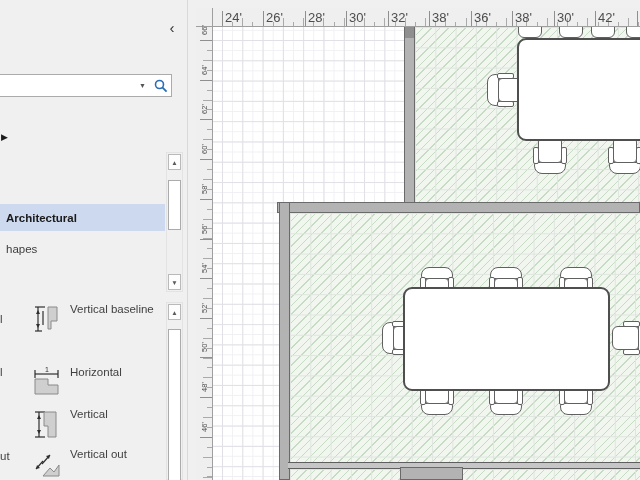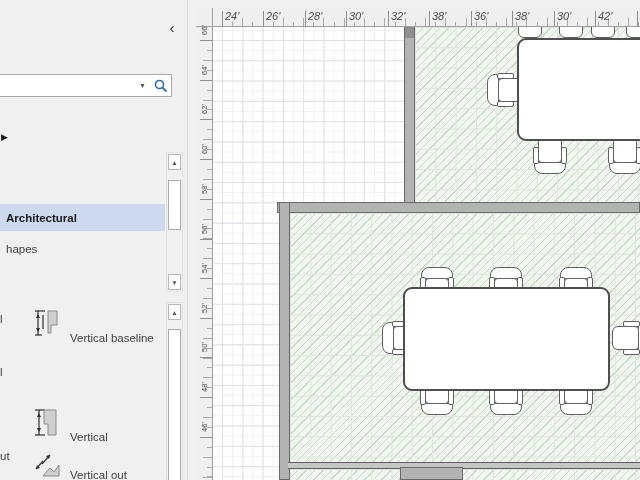--- a/index.html
+++ b/index.html
@@ -26,36 +26,36 @@
            display:flex; align-items:center; padding-left:6px; white-space:nowrap; overflow:hidden;}
   .stencil-item.sel { background:#cdd9ee; font-weight:bold; color:#1a1a1a; height:27px;}
   
   .scrollbar { position:absolute; left:166px; width:17px; background:#f0f0f0;
            border:1px solid #e3e3e3; }
   .sb-btn { position:absolute; left:1px; right:1px; height:16px; background:#fdfdfd;
            border:1px solid #b9b9b9; color:#5a5a5a; font-size:6.5px;
            display:flex; align-items:center; justify-content:center; }
   .sb-thumb { position:absolute; left:1px; right:1px; background:#ffffff; border:1px solid #ababab; }
   
-  .shape-item { position:absolute; left:33px; width:132px; display:flex; align-items:flex-end; gap:9px; }
+  .shape-item { position:absolute; left:33px; width:132px; display:flex; align-items:flex-start; gap:9px; }
   .shape-item .lbl { font-size:11.5px; color:#3f3f3f; line-height:1.15; }
   .frag { position:absolute; left:0; font-size:11.5px; color:#3f3f3f; }
   
   #ruler-corner { position:absolute; left:196px; top:8px; width:17px; height:19px;
            background:#efefef; border-bottom:1px solid #9f9f9f; border-right:1px solid #9f9f9f; }
   #top-ruler { position:absolute; left:213px; top:8px; width:427px; height:19px;
            background-color:#efefef; border-bottom:1px solid #9f9f9f;
            background-image:
              repeating-linear-gradient(to right,#aaaaaa 0 1px,transparent 1px 10.15px),
              repeating-linear-gradient(to right,#aaaaaa 0 1px,transparent 1px 20.3px);
            background-size:418px 5px,418px 9px;
            background-repeat:no-repeat,no-repeat;
            background-position:9px 14px,9px 10px; }
   .h-major { position:absolute; top:3px; bottom:0; width:1px; background:#8f8f8f; }
-  .h-major span { position:absolute; left:3px; top:-1px; font-size:11px; color:#4d4d4d; white-space:nowrap;font-style:italic;}
+  .h-major span { position:absolute; left:3px; top:-1px; font-size:13px; color:#4d4d4d; white-space:nowrap;}
   #left-ruler { position:absolute; left:196px; top:27px; width:17px; height:453px;
            background-color:#efefef; border-right:1px solid #9f9f9f;
            background-image:
              repeating-linear-gradient(to bottom,#aaaaaa 0 1px,transparent 1px 9.92px),
              repeating-linear-gradient(to bottom,#aaaaaa 0 1px,transparent 1px 19.85px);
            background-size:5px 440px,9px 440px;
            background-repeat:no-repeat,no-repeat;
            background-position:11px 13px,7px 13px; }
   .v-major { position:absolute; left:4px; right:0; height:1px; background:#8f8f8f; }
   .v-major span { position:absolute; left:-4px; top:-16px; width:20px; height:12px;
@@ -135,20 +135,32 @@
         <line x1="5" y1="4" x2="5" y2="28" stroke="#2e2e2e" stroke-width="1.2"></line>
         <line x1="2" y1="4" x2="12" y2="4" stroke="#2e2e2e" stroke-width="1.2"></line>
         <line x1="2" y1="28" x2="9" y2="28" stroke="#2e2e2e" stroke-width="1.2"></line>
         <line x1="10" y1="8" x2="10" y2="22" stroke="#2e2e2e" stroke-width="1.2"></line>
         <path d="M5 7 l-2 4 h4 z M5 25 l-2 -4 h4 z" fill="#2e2e2e"></path>
       </svg>
     </span>
     <span class="lbl">Vertical baseline</span>
   </div>
 
+  <div class="shape-item" style="top:366px;height:34px">
+    <span>
+      <svg width="28" height="30" viewBox="0 0 28 30">
+        <line x1="2" y1="8" x2="25" y2="8" stroke="#2e2e2e" stroke-width="1.2"></line>
+        <line x1="2" y1="4" x2="2" y2="12" stroke="#2e2e2e" stroke-width="1.2"></line>
+        <line x1="25" y1="4" x2="25" y2="12" stroke="#2e2e2e" stroke-width="1.2"></line>
+        <text x="12" y="6" font-size="7" fill="#2e2e2e" font-family="Liberation Sans,sans-serif">1</text>
+        <path d="M2 13 h13 v6 h10 v9 H2 z" fill="#cfcfcf" stroke="#8a8a8a" stroke-width="1"></path>
+      </svg>
+    </span>
+    <span class="lbl">Horizontal</span>
+  </div>
 
   <div class="shape-item" style="top:408px;height:36px">
     <span>
       <svg width="28" height="34" viewBox="0 0 28 34">
         <line x1="6" y1="4" x2="6" y2="29" stroke="#2e2e2e" stroke-width="1.2"></line>
         <line x1="2" y1="4" x2="12" y2="4" stroke="#2e2e2e" stroke-width="1.2"></line>
         <line x1="2" y1="29" x2="12" y2="29" stroke="#2e2e2e" stroke-width="1.2"></line>
         <path d="M6 7 l-2 4 h4 z M6 26 l-2 -4 h4 z" fill="#2e2e2e"></path>
         <path d="M11 4 h12 v25 h-8 v-11 h-4 z" fill="#cfcfcf" stroke="#8a8a8a" stroke-width="1"></path>
       </svg>

